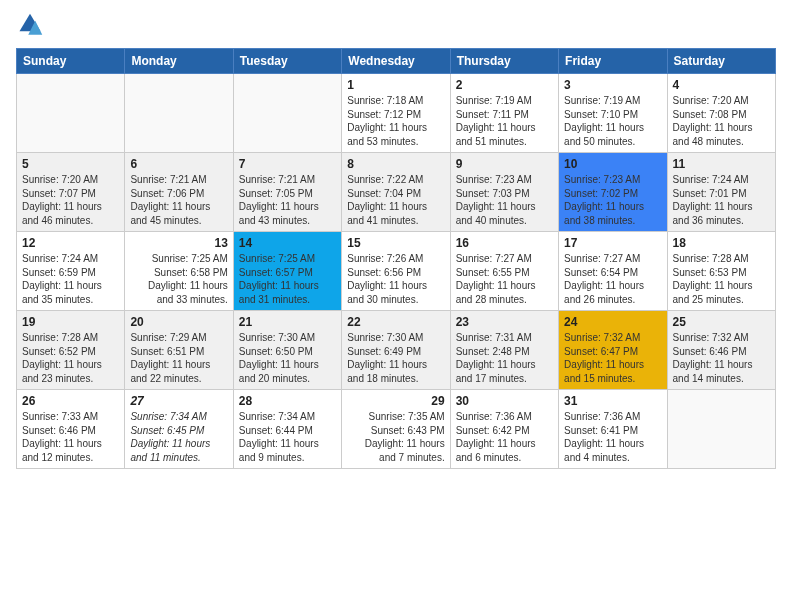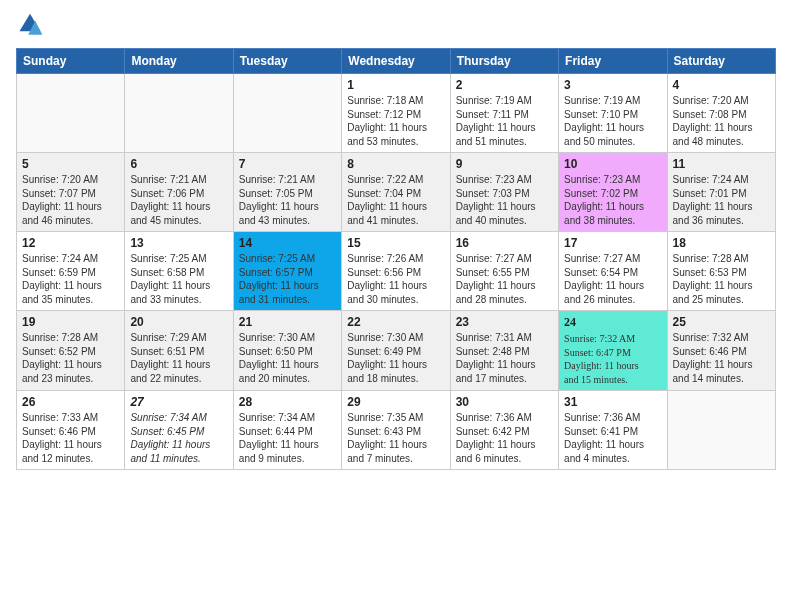--- a/index.html
+++ b/index.html
@@ -198,21 +198,21 @@
 Daylight: 11 hours
 and 41 minutes.</div>
           </td>
           <td style="background: rgb(240, 240, 240);">
             <span class="day-number">9</span>
             <div class="day-info" style="white-space: pre-line;">Sunrise: 7:23 AM
 Sunset: 7:03 PM
 Daylight: 11 hours
 and 40 minutes.</div>
           </td>
-          <td style="background: #f0abfc;">
+          <td style="background: #3b82f6;">
             <span class="day-number">10</span>
             <div class="day-info" style="white-space: pre-line;">Sunrise: 7:23 AM
 Sunset: 7:02 PM
 Daylight: 11 hours
 and 38 minutes.</div>
           </td>
           <td style="background: rgb(240, 240, 240);">
             <span class="day-number">11</span>
             <div class="day-info" style="white-space: pre-line;">Sunrise: 7:24 AM
 Sunset: 7:01 PM
@@ -221,21 +221,21 @@
           </td>
         </tr>
         <tr>
           <td style="background: rgb(255, 255, 255);">
             <span class="day-number">12</span>
             <div class="day-info" style="white-space: pre-line;">Sunrise: 7:24 AM
 Sunset: 6:59 PM
 Daylight: 11 hours
 and 35 minutes.</div>
           </td>
-          <td style="background: rgb(255, 255, 255);">
+          <td style="background: rgb(255, 255, 255); text-align: right;">
             <span class="day-number">13</span>
             <div class="day-info" style="white-space: pre-line;">Sunrise: 7:25 AM
 Sunset: 6:58 PM
 Daylight: 11 hours
 and 33 minutes.</div>
           </td>
           <td style="background: #0ea5e9;">
             <span class="day-number">14</span>
             <div class="day-info" style="white-space: pre-line;">Sunrise: 7:25 AM
 Sunset: 6:57 PM
@@ -300,21 +300,21 @@
 Daylight: 11 hours
 and 18 minutes.</div>
           </td>
           <td style="background: rgb(240, 240, 240);">
             <span class="day-number">23</span>
             <div class="day-info" style="white-space: pre-line;">Sunrise: 7:31 AM
 Sunset: 2:48 PM
 Daylight: 11 hours
 and 17 minutes.</div>
           </td>
-          <td style="background: #5eead4; font-family: Liberation Serif, serif;">
+          <td style="background: #eab308;">
             <span class="day-number">24</span>
             <div class="day-info" style="white-space: pre-line;">Sunrise: 7:32 AM
 Sunset: 6:47 PM
 Daylight: 11 hours
 and 15 minutes.</div>
           </td>
           <td style="background: rgb(240, 240, 240);">
             <span class="day-number">25</span>
             <div class="day-info" style="white-space: pre-line;">Sunrise: 7:32 AM
 Sunset: 6:46 PM
@@ -337,21 +337,21 @@
 Daylight: 11 hours
 and 11 minutes.</div>
           </td>
           <td style="background: rgb(255, 255, 255);">
             <span class="day-number">28</span>
             <div class="day-info" style="white-space: pre-line;">Sunrise: 7:34 AM
 Sunset: 6:44 PM
 Daylight: 11 hours
 and 9 minutes.</div>
           </td>
-          <td style="background: rgb(255, 255, 255);">
+          <td style="background: rgb(255, 255, 255); text-align: right;">
             <span class="day-number">29</span>
             <div class="day-info" style="white-space: pre-line;">Sunrise: 7:35 AM
 Sunset: 6:43 PM
 Daylight: 11 hours
 and 7 minutes.</div>
           </td>
           <td style="background: rgb(255, 255, 255);">
             <span class="day-number">30</span>
             <div class="day-info" style="white-space: pre-line;">Sunrise: 7:36 AM
 Sunset: 6:42 PM

